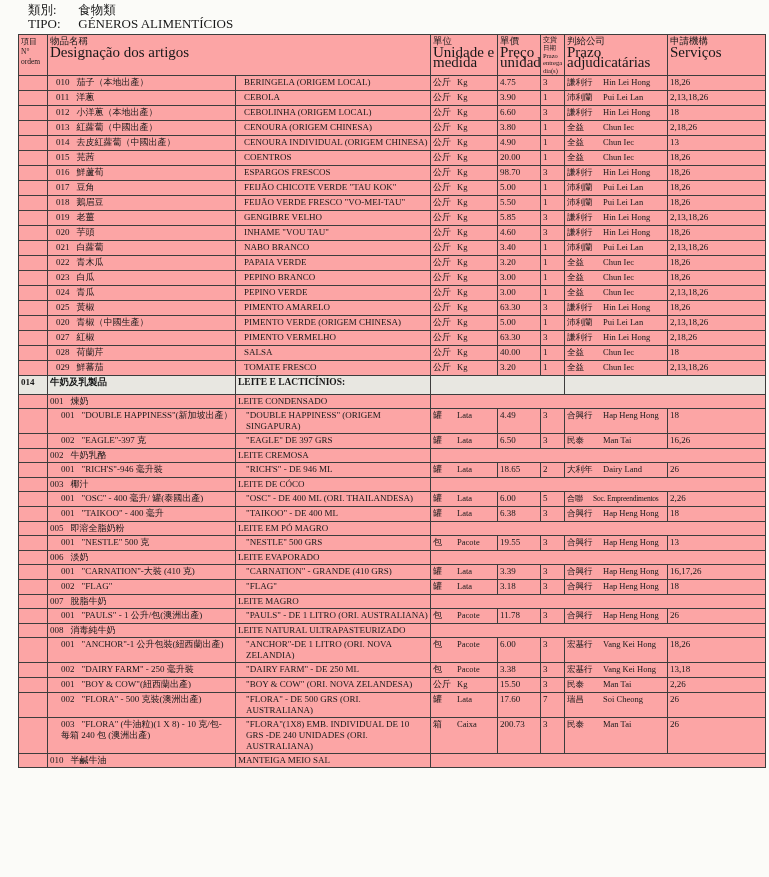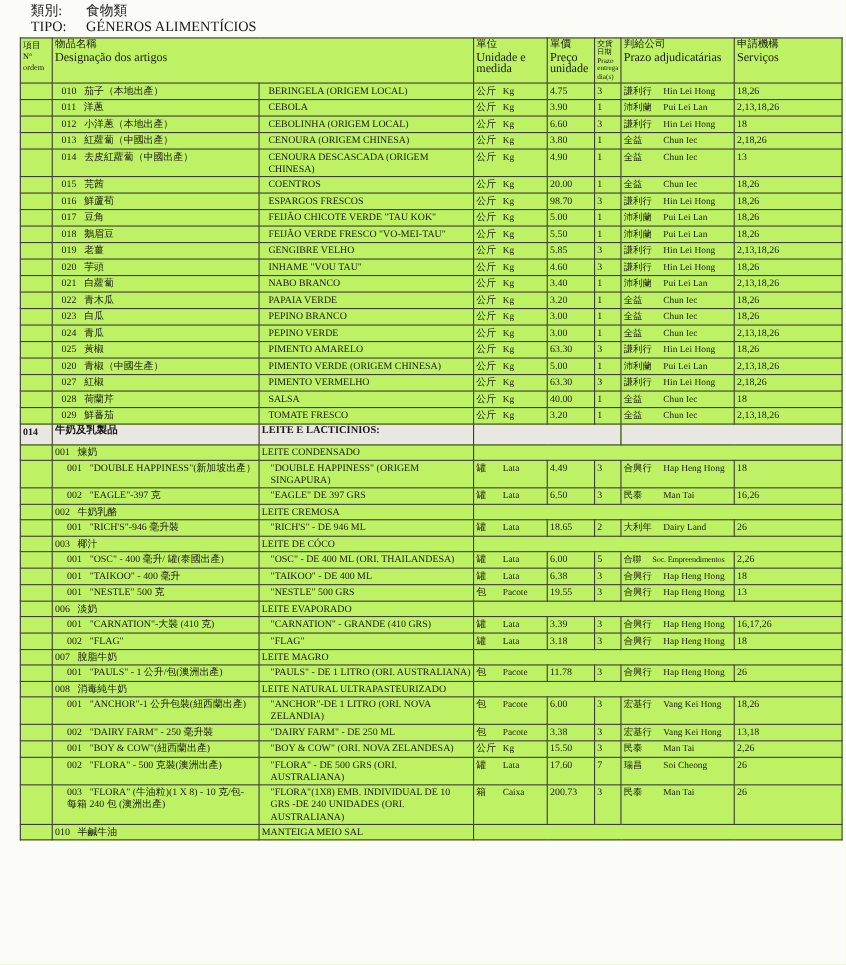--- a/index.html
+++ b/index.html
@@ -16,36 +16,36 @@
   
   .titleblock { padding:3px 0 0 28px; }
   .trow { font-size:12.5px; line-height:14px; white-space:nowrap; }
   .trow .lbl { display:inline-block; min-width:47px; }
   .trow.pt  { font-size:13px; }
 
   
   table.pricelist {
     border-collapse:collapse; table-layout:fixed;
     width:747px; margin:3px 0 0 18px;
-    background:#bef264;
+    background:#fca5a5;
   }
   table.pricelist td, table.pricelist th {
     border:1px solid #3d3d3d;
     vertical-align:top;
     padding:1px 2px;
     font-size:9px;
     line-height:11px;
     overflow:hidden;
     font-weight:normal;
     text-align:left;
   }
   
   thead th { text-align:center; vertical-align:middle; padding:2px 1px; }
   thead .h-zh { display:block; font-size:9.5px; line-height:11px; }
-  thead .h-pt { display:block; font-size:11px; line-height:10px; white-space:pre-line; }
+  thead .h-pt { display:block; font-size:15px; line-height:10px; white-space:pre-line; }
   th.h-ordem .h-zh { font-size:8px; }
   th.h-ordem .h-pt { font-size:7.5px; }
   th.h-days  .h-zh { font-size:7px; line-height:8px; }
   th.h-days  .h-pt { font-size:6.5px; line-height:7.5px; }
 
   
   tr.row-item td    { height:15px; }
   tr.row-sub td     { height:14px; }
   tr.row-section td { height:19px; background:#e8e7e1; font-weight:bold; }
   tr.row-section td.c-zh { font-size:9.5px; }
@@ -169,21 +169,21 @@
           <td class="c-pt ind1"><span class="pttext">CENOURA (ORIGEM CHINESA)</span></td>
           <td class="c-unit"><span class="uzh">公斤</span><span class="upt">Kg</span></td>
           <td class="c-price">3.80</td>
           <td class="c-days">1</td>
           <td class="c-firm"><span class="fzh">全益</span><span class="fpt">Chun Iec</span></td>
           <td class="c-serv">2,18,26</td>
         </tr>
         <tr class="row-item">
           <td class="c-ordem"></td>
           <td class="c-zh ind1"><span class="num">014</span><span class="zhtext">去皮紅蘿蔔（中國出產）</span></td>
-          <td class="c-pt ind1"><span class="pttext">CENOURA DESCASCADA (ORIGEM CHINESA)</span></td>
+          <td class="c-pt ind1"><span class="pttext">CENOURA INDIVIDUAL (ORIGEM CHINESA)</span></td>
           <td class="c-unit"><span class="uzh">公斤</span><span class="upt">Kg</span></td>
           <td class="c-price">4.90</td>
           <td class="c-days">1</td>
           <td class="c-firm"><span class="fzh">全益</span><span class="fpt">Chun Iec</span></td>
           <td class="c-serv">13</td>
         </tr>
         <tr class="row-item">
           <td class="c-ordem"></td>
           <td class="c-zh ind1"><span class="num">015</span><span class="zhtext">芫茜</span></td>
           <td class="c-pt ind1"><span class="pttext">COENTROS</span></td>
@@ -401,20 +401,26 @@
         <tr class="row-item">
           <td class="c-ordem"></td>
           <td class="c-zh ind2"><span class="num">001</span><span class="zhtext">"TAIKOO" - 400 毫升</span></td>
           <td class="c-pt ind2"><span class="pttext">"TAIKOO" - DE 400 ML</span></td>
           <td class="c-unit"><span class="uzh">罐</span><span class="upt">Lata</span></td>
           <td class="c-price">6.38</td>
           <td class="c-days">3</td>
           <td class="c-firm"><span class="fzh">合興行</span><span class="fpt">Hap Heng Hong</span></td>
           <td class="c-serv">18</td>
         </tr>
+        <tr class="row-sub">
+          <td class="c-ordem"></td>
+          <td class="c-zh"><span class="num">005</span><span class="zhtext">即溶全脂奶粉</span></td>
+          <td class="c-pt"><span class="pttext">LEITE EM PÓ MAGRO</span></td>
+          <td class="c-merge" colspan="5"></td>
+        </tr>
         <tr class="row-item">
           <td class="c-ordem"></td>
           <td class="c-zh ind2"><span class="num">001</span><span class="zhtext">"NESTLE" 500 克</span></td>
           <td class="c-pt ind2"><span class="pttext">"NESTLE" 500 GRS</span></td>
           <td class="c-unit"><span class="uzh">包</span><span class="upt">Pacote</span></td>
           <td class="c-price">19.55</td>
           <td class="c-days">3</td>
           <td class="c-firm"><span class="fzh">合興行</span><span class="fpt">Hap Heng Hong</span></td>
           <td class="c-serv">13</td>
         </tr>

